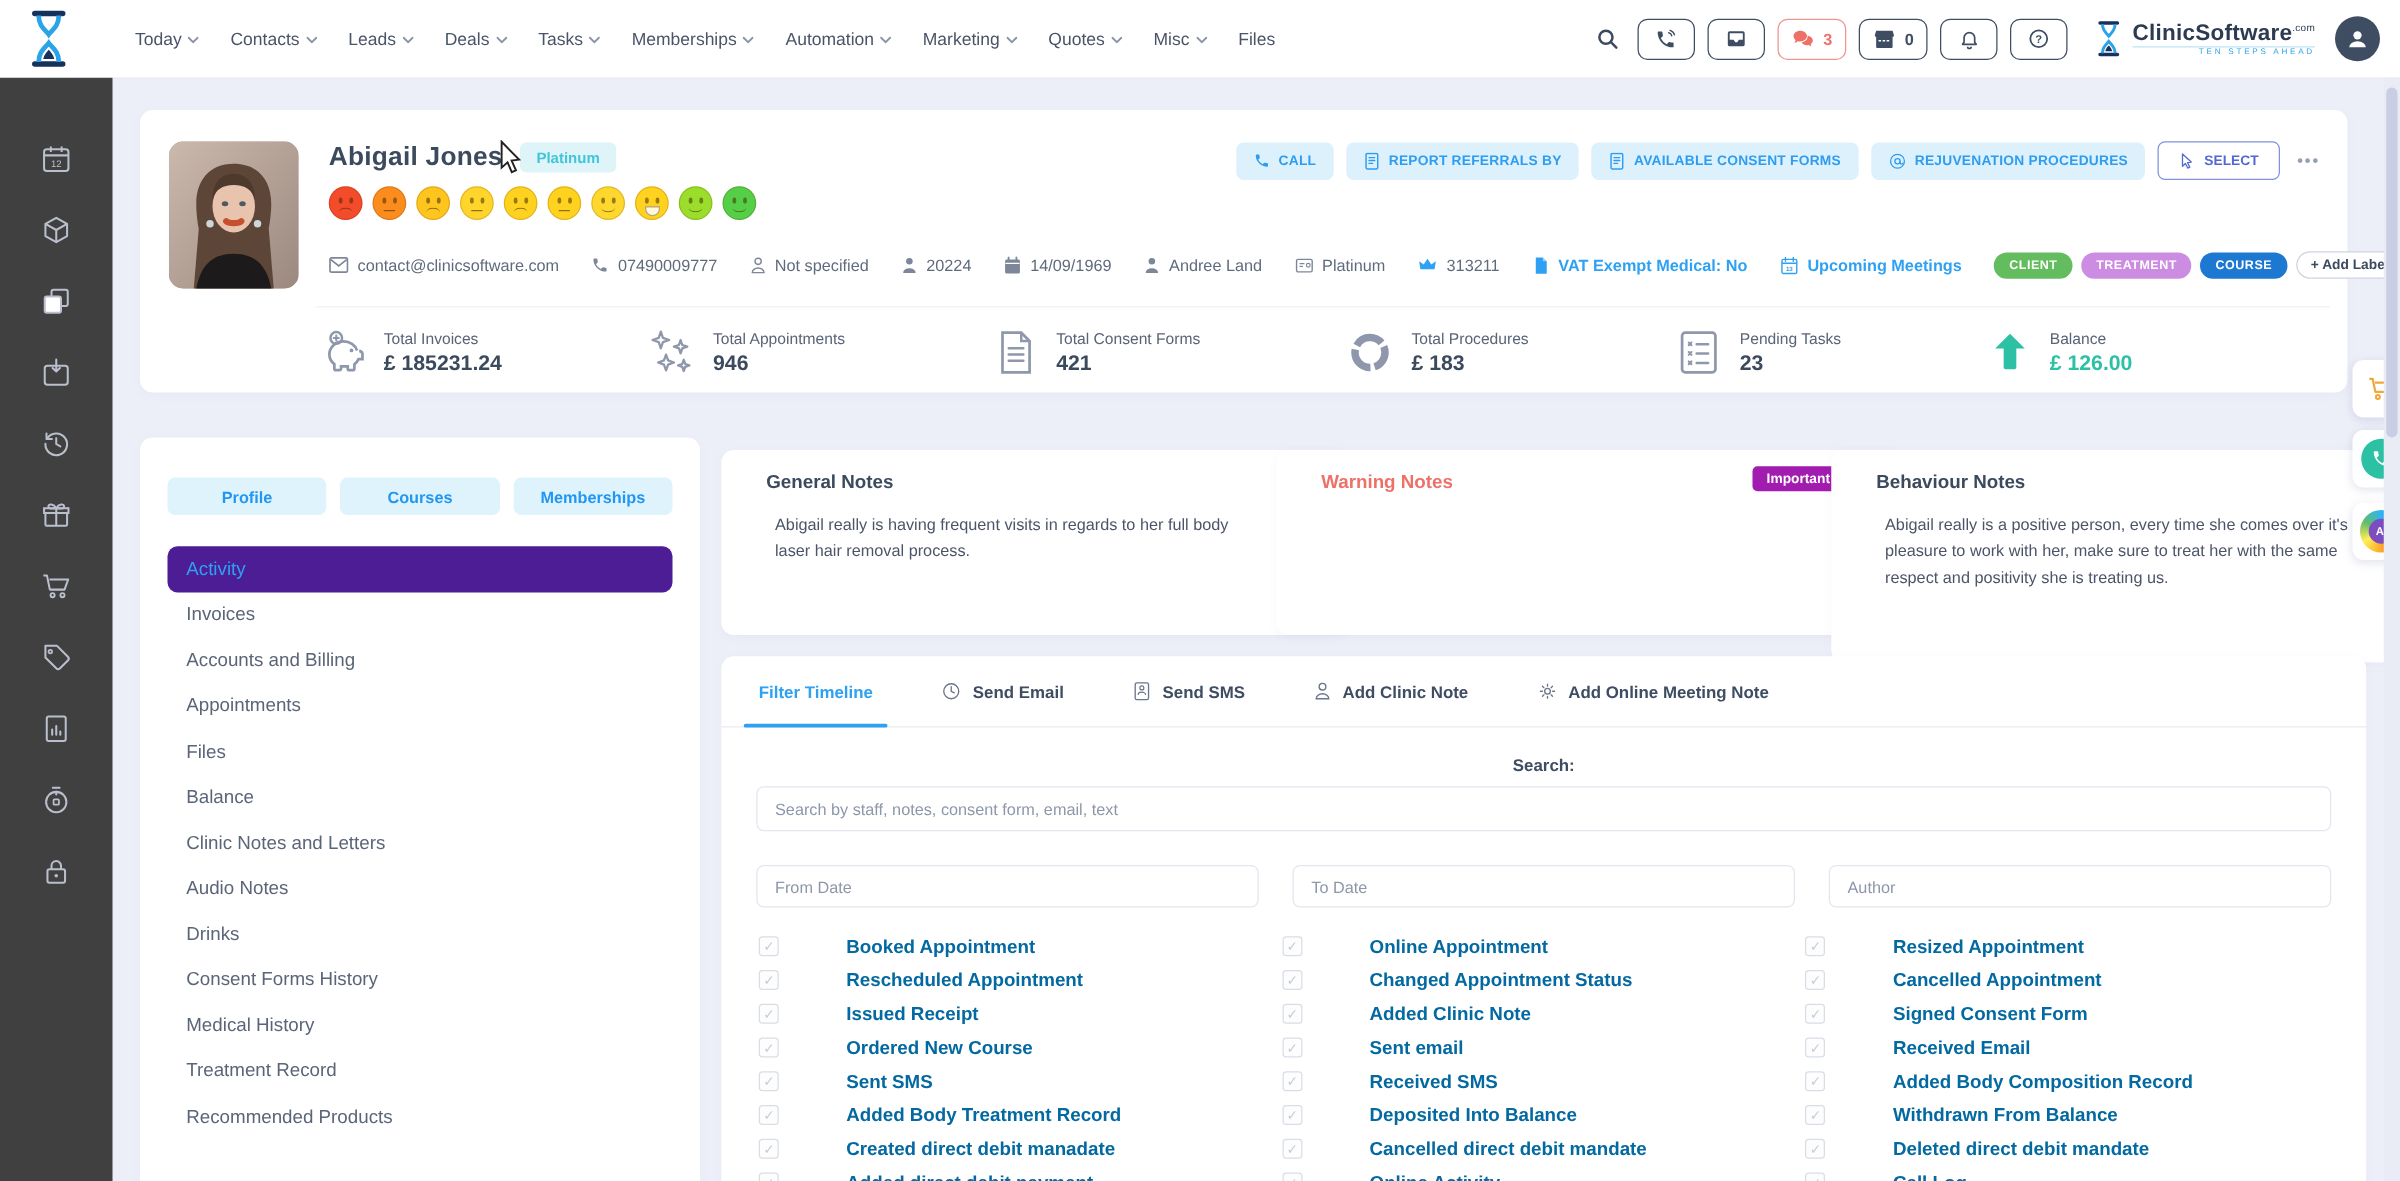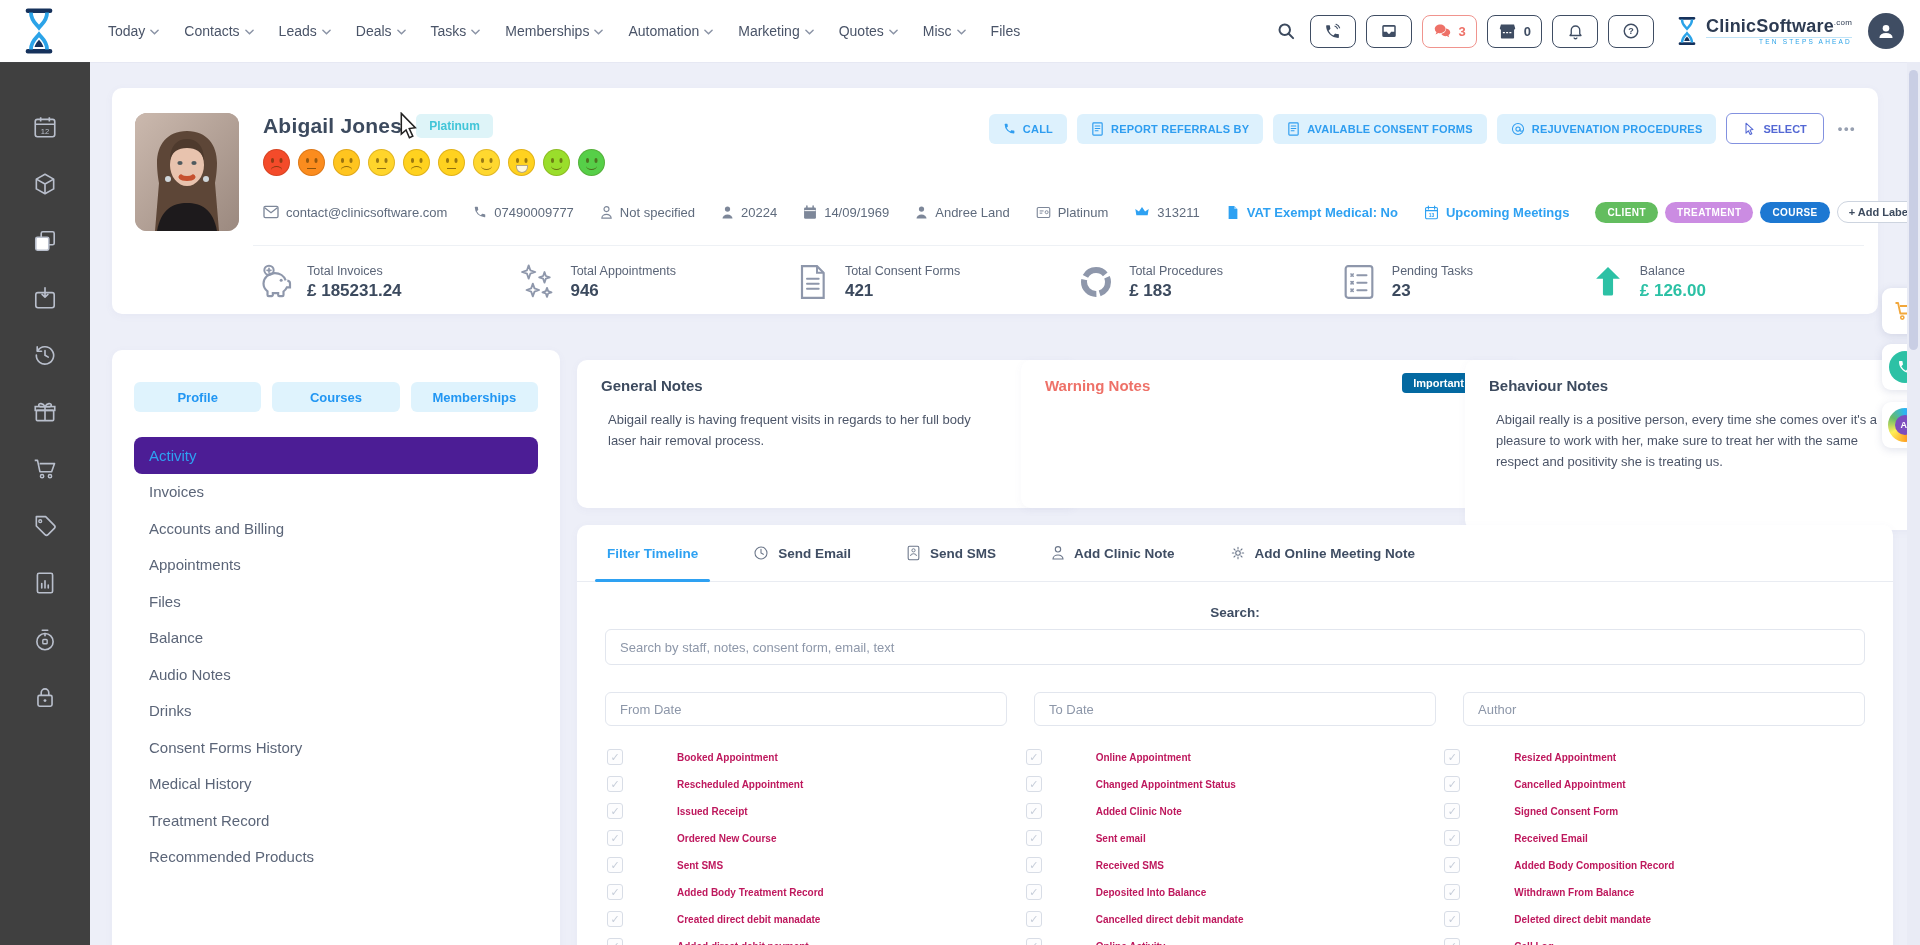--- a/index.html
+++ b/index.html
@@ -69,45 +69,45 @@
 
   
   .left-panel { left:112px; top:350px; width:448px; height:660px; padding:32px 22px; }
   .lp-tabs { display:flex; gap:11px; }
   .lp-tab { flex:1; height:30px; background:#dff3fd; color:#2196f3; font-size:13px; font-weight:600; border:none; border-radius:6px; display:flex; align-items:center; justify-content:center; cursor:pointer; }
   .lp-menu { margin-top:25px; }
   .lp-item { height:36.5px; display:flex; align-items:center; padding-left:15px; font-size:15px; color:#5b6578; font-weight:500; cursor:pointer; border-radius:8px; }
   .lp-item.active { background:#4c1d95; color:#2ea1f2;margin-top:15px; }
 
   
-  .note-card { top:360px; width:500px; height:148px; padding:17px 24px; }
+  .note-card { top:360px; width:500px; height:148px; padding:17px 36px; }
   .note-title { font-size:15px; font-weight:600; color:#3c4a5e; }
   .note-title.warn { color:#ee7168; }
   .note-body { margin-top:16px; padding-left:7px; font-size:13px; color:#4c5568; line-height:1.6; max-width:390px; }
   .note-edit { position:absolute; right:13px; top:13px; color:#9aa3b5; cursor:pointer; }
-  .imp-badge { position:absolute; right:46px; top:13px; background:#0369a1; color:#fff; font-size:11px; font-weight:700; padding:4px 11px; border-radius:4px; }
+  .imp-badge { position:absolute; right:46px; top:13px; background:#a21caf; color:#fff; font-size:11px; font-weight:700; padding:4px 11px; border-radius:4px; }
 
   
   .tl-card { left:577px; top:525px; width:1316px; height:470px; }
   .tl-tabs { display:flex; align-items:stretch; gap:55px; padding:0 30px; height:57px; border-bottom:1px solid #e9ecf2; }
   .tl-tab { display:flex; align-items:center; gap:9px; font-size:13.5px; font-weight:600; color:#3f4d63; cursor:pointer; position:relative; }
   .tl-tab svg { color:#6b7689; }
   .tl-tab.active { color:#2ea1f2; }
   .tl-tab.active::after { content:""; position:absolute; left:-12px; right:-12px; bottom:-1px; height:3px; background:#2ea1f2; border-radius:2px; }
   .tl-search-label { text-align:center; margin-top:23px; font-size:13.5px; font-weight:600; color:#3f4d63; }
   .tl-search { margin:9px 28px 0; }
   .tl-input { width:100%; height:36px; border:1px solid #e2e6ee; border-radius:6px; padding:0 14px; font-size:13px; color:#3f4d63; font-family:inherit; outline:none; }
   .tl-input::placeholder { color:#8d97a9; }
   .tl-dates { display:flex; gap:27px; margin:27px 28px 0; }
   .tl-dates .tl-input { height:34px; }
   .tl-filters { display:grid; grid-template-columns:1fr 1fr 1fr; margin:23px 30px 0; row-gap:11px; }
   .chk-row { display:flex; align-items:center; gap:11px; cursor:pointer; height:16px; }
   .chk { width:16px; height:16px; border:1px solid #d8dde6; border-radius:3px; background:#fdfdfe; position:relative; flex:none; }
   .chk::after { content:"\2713"; position:absolute; left:2.5px; top:0.5px; font-size:11px; color:#c6cdd9; font-weight:700; }
-  .chk-label { font-size:10px; font-weight:600; color:#be185d; white-space:nowrap;padding-left:43px; }
+  .chk-label { font-size:15px; font-weight:600; color:#0369a1; white-space:nowrap;padding-left:43px; }
 
   
   .float-btn { position:absolute; left:1882px; width:46px; height:46px; background:#fff; border-radius:9px; box-shadow:0 2px 8px rgba(90,100,150,.18); display:flex; align-items:center; justify-content:center; z-index:50; cursor:pointer; }
   .wa-circle { width:32px; height:32px; border-radius:50%; background:#2cc1a5; display:flex; align-items:center; justify-content:center; }
   .ai-circle { width:34px; height:34px; border-radius:50%; background:conic-gradient(#29b6f6,#ab47bc,#ef5350,#ffa726,#ffee58,#66bb6a,#29b6f6); display:flex; align-items:center; justify-content:center; }
   .ai-inner { width:20px; height:20px; border-radius:50%; background:#7c4dbe; color:#fff; font-size:9px; font-weight:700; display:flex; align-items:center; justify-content:center; }
 
   
   .sb-track { position:absolute; right:0; top:62px; bottom:0; width:13px; background:#e9ebf5; z-index:60; }
   .sb-thumb { position:absolute; right:2px; top:8px; width:9px; height:280px; border-radius:5px; background:#c9cee4; }
@@ -537,20 +537,21 @@
     <button class="lp-tab">Courses</button>
     <button class="lp-tab">Memberships</button>
   </div>
   <div class="lp-menu">
     <div class="lp-item active">Activity</div>
     <div class="lp-item">Invoices</div>
     <div class="lp-item">Accounts and Billing</div>
     <div class="lp-item">Appointments</div>
     <div class="lp-item">Files</div>
     <div class="lp-item">Balance</div>
+    <div class="lp-item">Clinic Notes and Letters</div>
     <div class="lp-item">Audio Notes</div>
     <div class="lp-item">Drinks</div>
     <div class="lp-item">Consent Forms History</div>
     <div class="lp-item">Medical History</div>
     <div class="lp-item">Treatment Record</div>
     <div class="lp-item">Recommended Products</div>
   </div>
 </section>
 
 <section class="card note-card" style="left:577px;">

